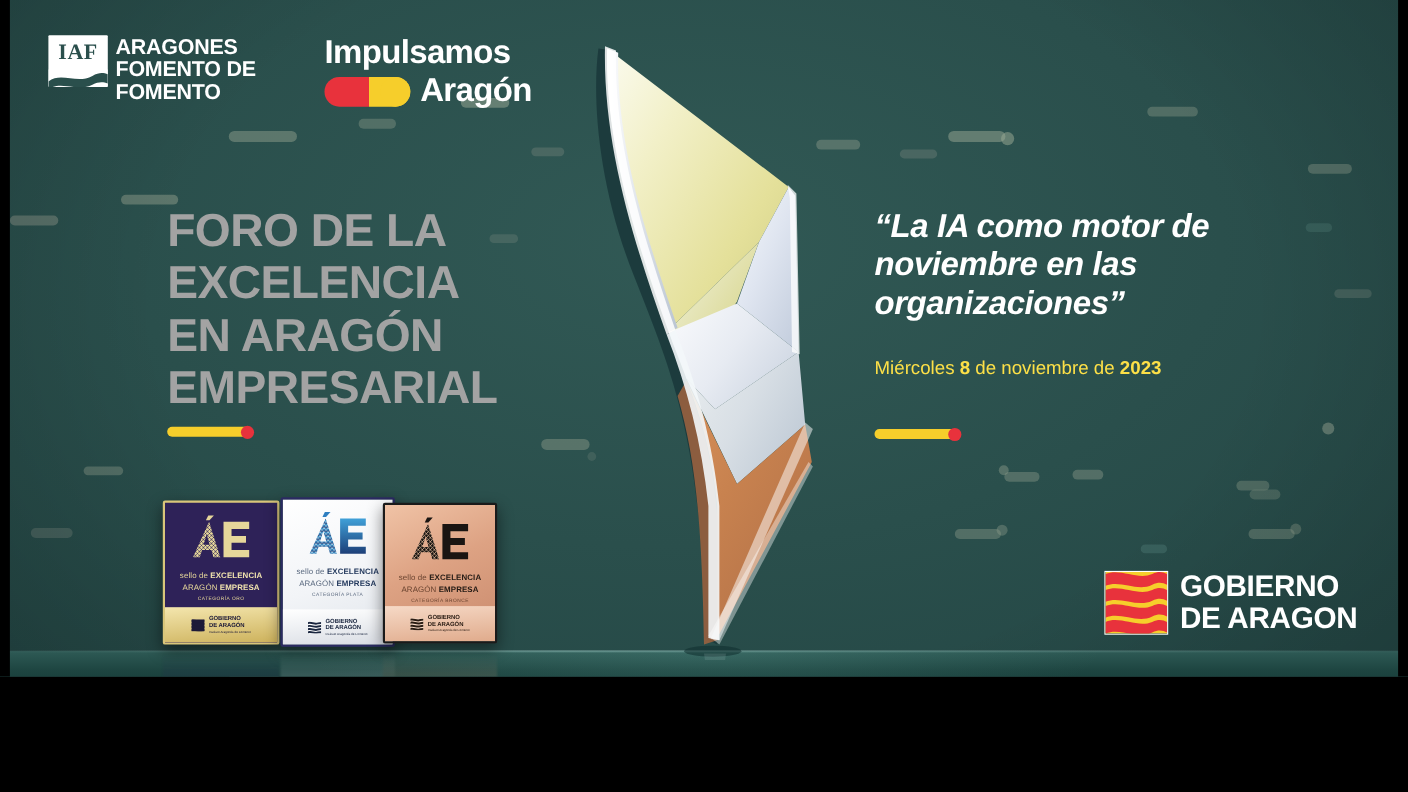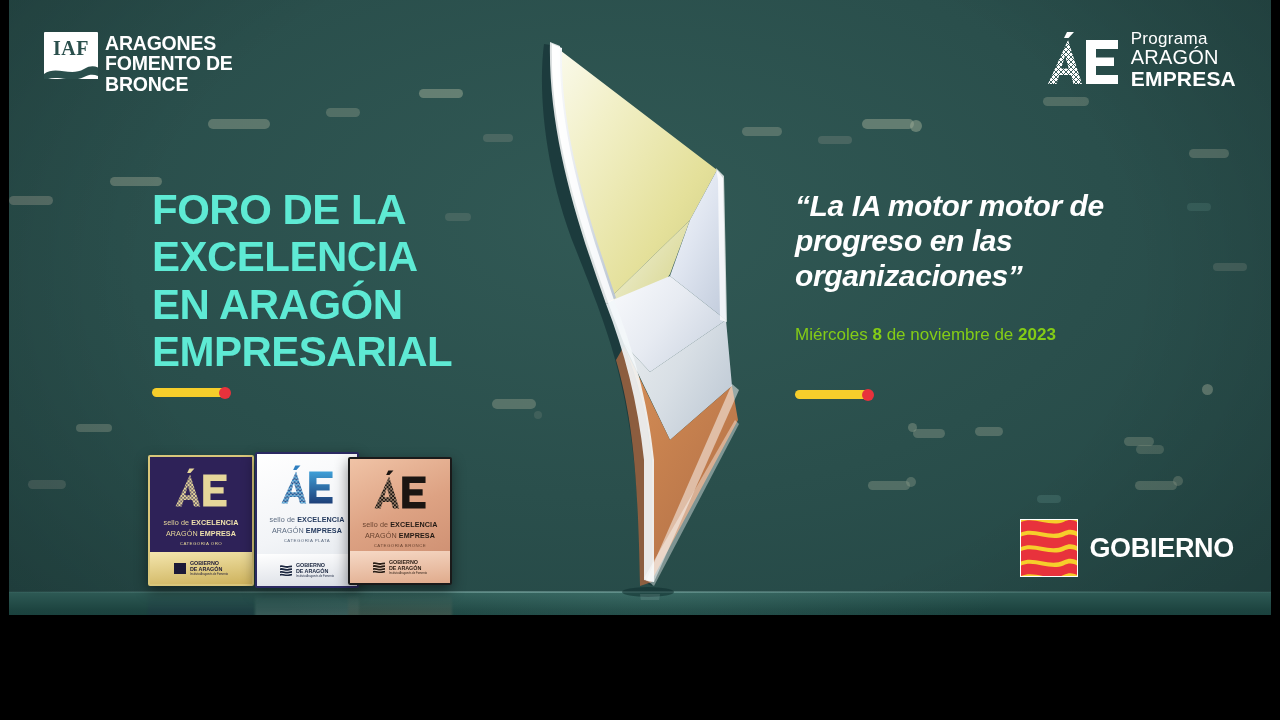--- a/index.html
+++ b/index.html
@@ -78,40 +78,40 @@
   .logo-ae { position:absolute; right:44px; top:30px; display:flex; align-items:center; gap:11px; }
   .ae-mark { width:74px; height:56px; }
   .ae-words { color:#fff; line-height:1.02; }
   .ae-words .w1 { font-size:17px; font-weight:300; letter-spacing:.3px; }
   .ae-words .w2 { font-size:20px; font-weight:400; letter-spacing:.2px; }
   .ae-words .w3 { font-size:21px; font-weight:bold; letter-spacing:.2px; }
 
   
   .headline {
     position:absolute; left:152px; top:186px;
-    color:#5eead4; font-weight:bold; font-size:42px; line-height:1.13;
+    color:#a3a3a3; font-weight:bold; font-size:42px; line-height:1.13;
     letter-spacing:-.5px;
   }
   .accent-bar {
     position:absolute; width:75px; height:9px; border-radius:999px; background:#f6ce2b;
   }
   .accent-bar::after{
     content:""; position:absolute; right:-4px; top:-1.5px; width:12px; height:12px;
     border-radius:50%; background:#e8323c;
   }
   .ab-left { left:152px; top:388px; }
   .ab-right { left:795px; top:390px; }
 
   
   .quote {
     position:absolute; left:795px; top:188px; width:330px;
     color:#fff; font-weight:bold; font-style:italic; font-size:30px; line-height:1.17;
     letter-spacing:-.4px;
   }
-  .meta { position:absolute; left:795px; top:322px; color:#84cc16; }
+  .meta { position:absolute; left:795px; top:322px; color:#fde047; }
   .meta .d { font-size:17px; line-height:1.5; font-weight:400; }
   .meta .d b { font-weight:bold; }
   .meta .v { font-size:16px; font-weight:bold; line-height:1.5; letter-spacing:-.1px; }
 
   
   .trophy { position:absolute; left:520px; top:20px; width:250px; height:580px; }
 
   
   .plaques { position:absolute; left:148px; top:452px; width:310px; height:142px; }
   .plaque {
@@ -279,57 +279,42 @@
     <div class="iaf-badge">
       <div class="iaf-txt">IAF</div>
       <svg class="iaf-wave" viewBox="0 0 54 16">
         <rect x="0" y="0" width="54" height="16" fill="#fff"></rect>
         <path d="M0,11 C12,2 26,14 40,6 C46,2.5 50,3 54,4.5 L54,13 C50,11.5 46,11 40,14 C26,21 12,10 0,18 Z" fill="#2a4f4c"></path>
       </svg>
     </div>
     <div class="iaf-words">
       <div>ARAGONES</div>
       <div>FOMENTO DE</div>
-      <div>BRONCE</div>
-    </div>
-  </div>
-
-
-  <div class="logo-ae">
-    <svg class="ae-mark" viewBox="0 0 74 56">
-      <defs>
-        <pattern id="hatch" width="5" height="5" patternUnits="userSpaceOnUse">
-          <rect width="5" height="5" fill="#fff"></rect>
-          <path d="M0,5 L5,0 M0,0 L5,5" stroke="#2a4f4c" stroke-width="0.9"></path>
-        </pattern>
-      </defs>
-
-      <path d="M22,8 L36,52 L27.5,52 L24.8,43 L13.2,43 L10.5,52 L2,52 Z
-               M15.2,36.5 L22.8,36.5 L19,23.5 Z" fill="url(#hatch)"></path>
-
-      <path d="M21,0 L28,0 L22.5,6 L18,6 Z" fill="#fff"></path>
-
-      <path d="M40,8 L72,8 L72,17 L50,17 L50,25.5 L68,25.5 L68,34 L50,34 L50,43 L72,43 L72,52 L40,52 Z" fill="#fff"></path>
-    </svg>
-    <div class="ae-words">
-      <div class="w1">Programa</div>
-      <div class="w2">ARAGÓN</div>
-      <div class="w3">EMPRESA</div>
-    </div>
-  </div>
+      <div>FOMENTO</div>
+    </div>
+  </div>
+
+  <div class="logo-imp">
+    <div class="l1">Impulsamos</div>
+    <div class="l2">
+      <div class="pill"></div>
+      <span>Aragón</span>
+    </div>
+  </div>
+
 
   <div class="headline">
     <div>FORO DE LA</div>
     <div>EXCELENCIA</div>
     <div>EN ARAGÓN</div>
     <div>EMPRESARIAL</div>
   </div>
   <div class="accent-bar ab-left"></div>
 
-  <div class="quote">“La IA motor motor de progreso en las organizaciones”</div>
+  <div class="quote">“La IA como motor de noviembre en las organizaciones”</div>
   <div class="accent-bar ab-right"></div>
   <div class="meta">
     <div class="d"><span>Miércoles </span><b>8</b><span> de noviembre de </span><b>2023</b></div>
   </div>
 
   <div class="plaques">
 
     <div class="plaque p-gold">
       <div class="pl-body">
         <svg class="pl-ae" viewBox="0 0 74 56">
@@ -452,18 +437,19 @@
       <rect width="58" height="58" fill="#f6ce2b"></rect>
       <g fill="#e8323c">
         <path d="M0,2 C14,-4 30,8 44,2 C50,-1 54,0 58,2 L58,12 C54,10 50,9 44,12 C30,19 14,7 0,13 Z"></path>
         <path d="M0,17 C14,11 30,23 44,17 C50,14 54,15 58,17 L58,27 C54,25 50,24 44,27 C30,34 14,22 0,28 Z"></path>
         <path d="M0,32 C14,26 30,38 44,32 C50,29 54,30 58,32 L58,42 C54,40 50,39 44,42 C30,49 14,37 0,43 Z"></path>
         <path d="M0,47 C14,41 30,53 44,47 C50,44 54,45 58,47 L58,57 C54,55 50,54 44,57 C30,64 14,52 0,58 Z"></path>
       </g>
     </svg>
     <div class="gob-txt">
       <div>GOBIERNO</div>
+      <div>DE ARAGON</div>
     </div>
   </div>
 
   <div class="lb l"></div>
   <div class="lb r"></div>
 </div>
 
 </body></html>

